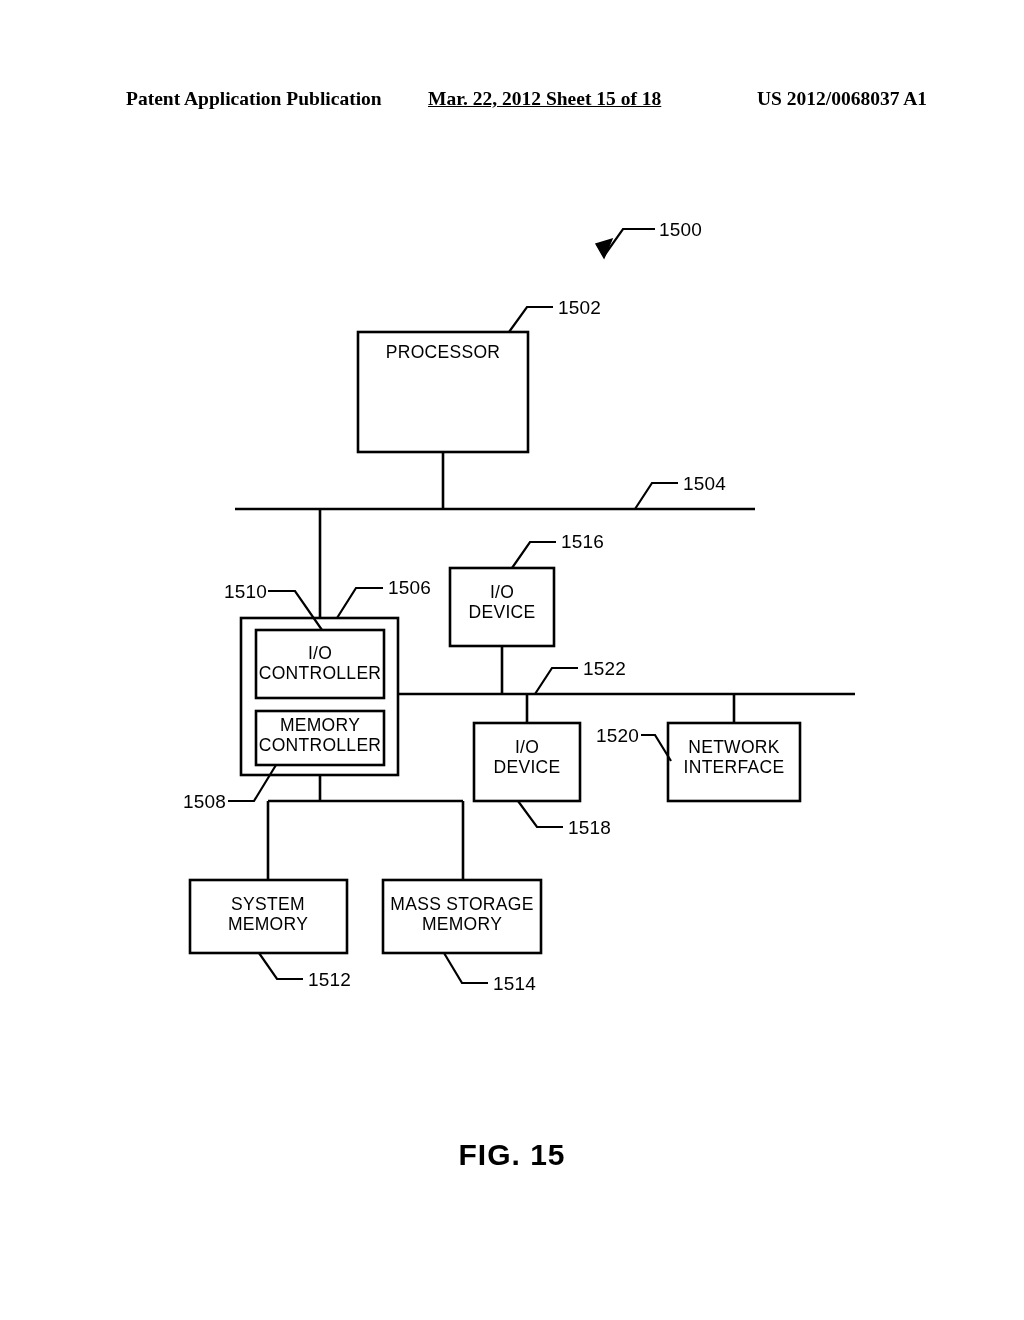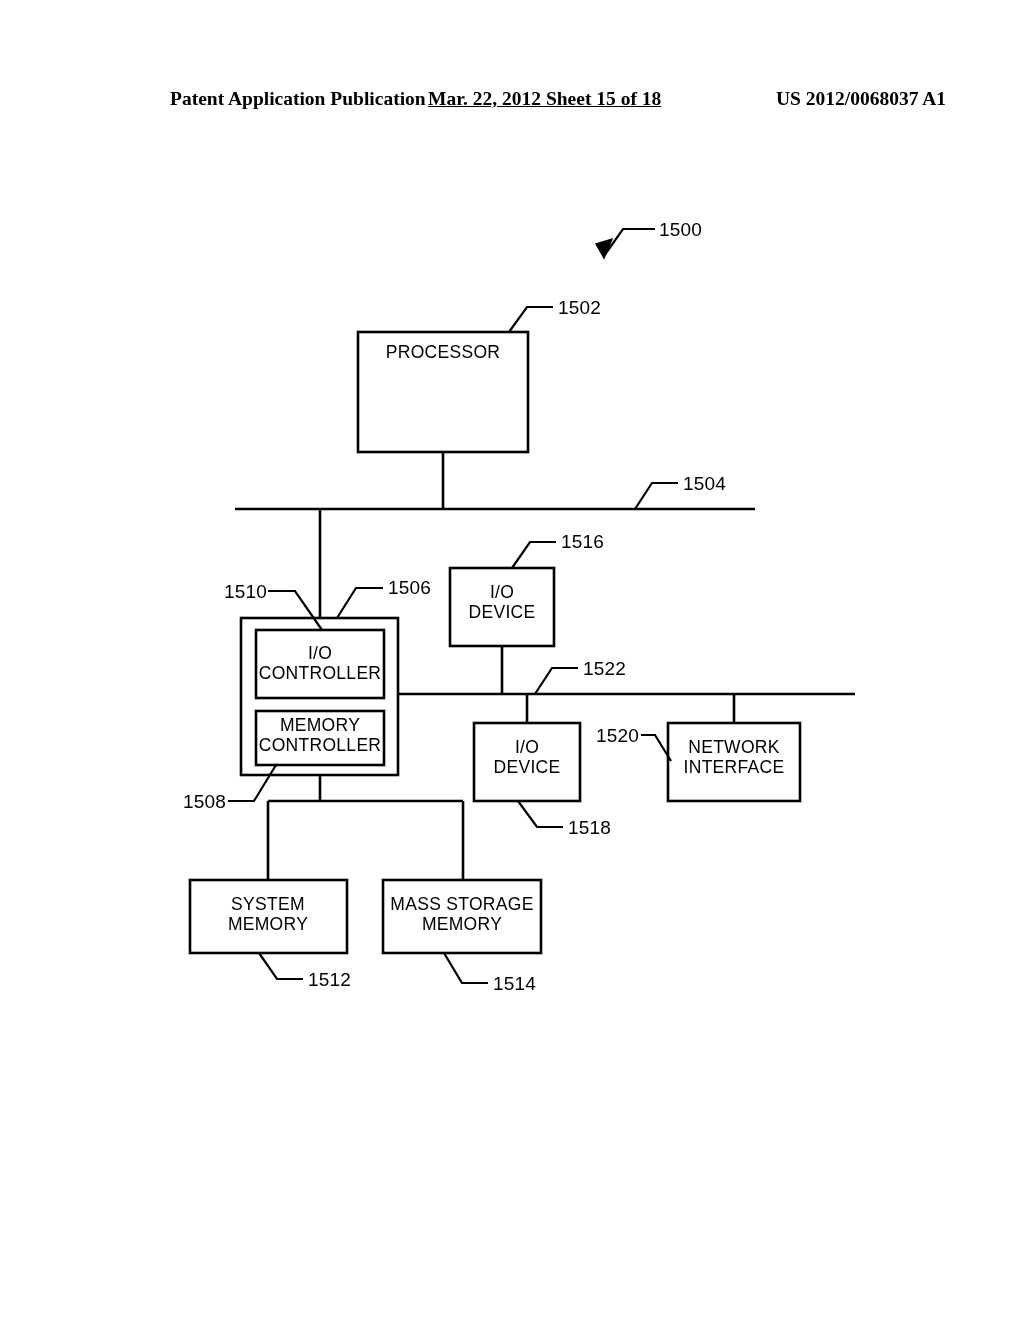--- a/index.html
+++ b/index.html
@@ -24,23 +24,23 @@
   .hdr {
     position: absolute;
     top: 88px;
     font-family: "Liberation Serif", serif;
     font-weight: bold;
     font-size: 19.5px;
     color: #000000;
     white-space: nowrap;
     letter-spacing: 0px;
   }
-  #hdr-pub   { left: 126px; margin-left: 44px; }
+  #hdr-pub   { left: 126px; }
   #hdr-date  { left: 428px; text-decoration: underline; }
-  #hdr-num   { left: 776px; text-align: right; }
+  #hdr-num   { left: 757px; text-align: right; }
 
   #figure-svg {
     position: absolute;
     left: 0;
     top: 0;
     width: 1024px;
     height: 1320px;
   }
   .box-line {
     fill: #ffffff;
@@ -195,14 +195,15 @@
     <rect class="box-line" x="383" y="880" width="158" height="73"></rect>
     <text class="boxlabel" x="462" y="910">MASS STORAGE</text>
     <text class="boxlabel" x="462" y="930">MEMORY</text>
     <g>
       <path class="leader" d="M 488 983 L 462 983 L 444 953"></path>
     </g>
     <text class="reflabel" x="493" y="990">1514</text>
 
   </svg>
 
+  <div class="figcaption">FIG. 15</div>
 
 </div>
 
 </body></html>

